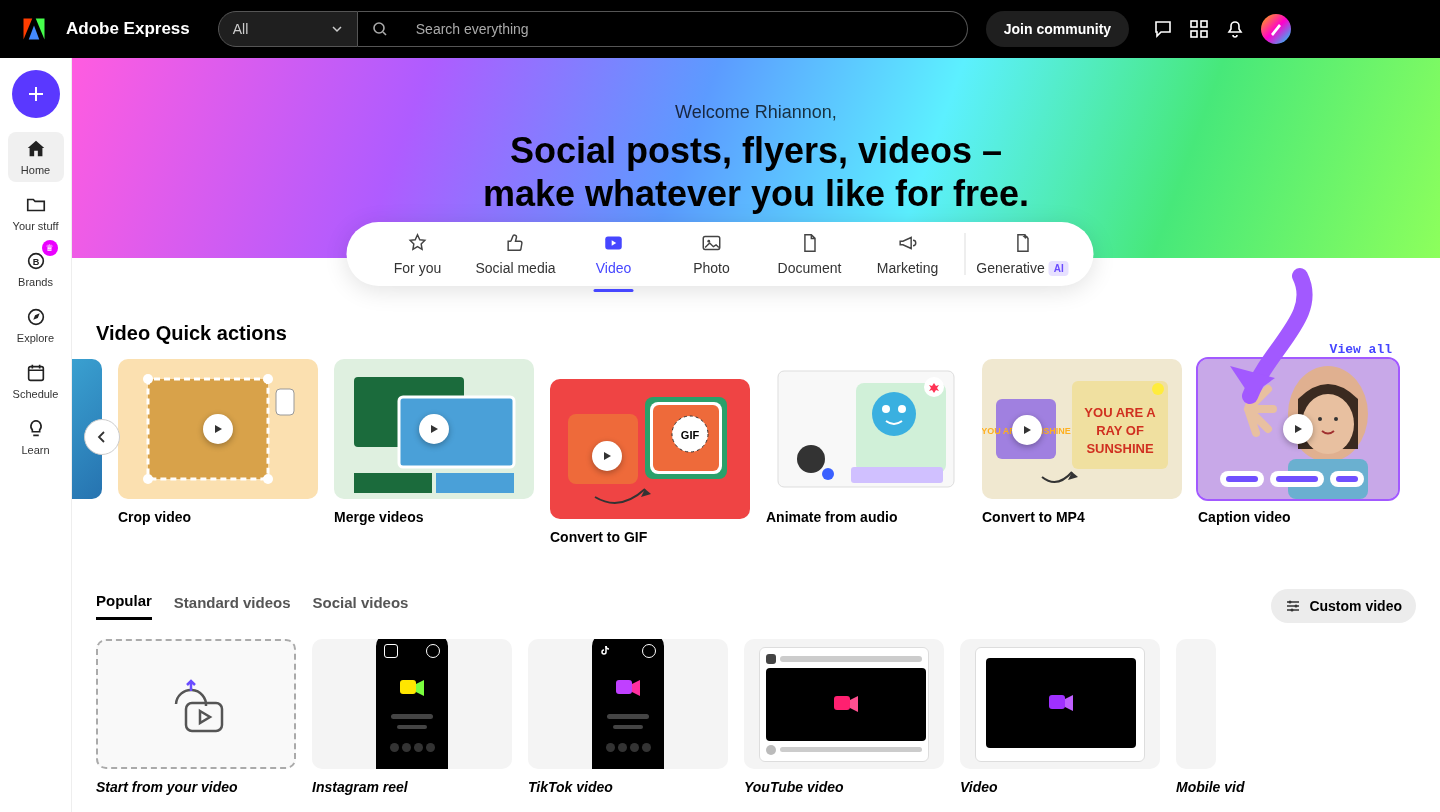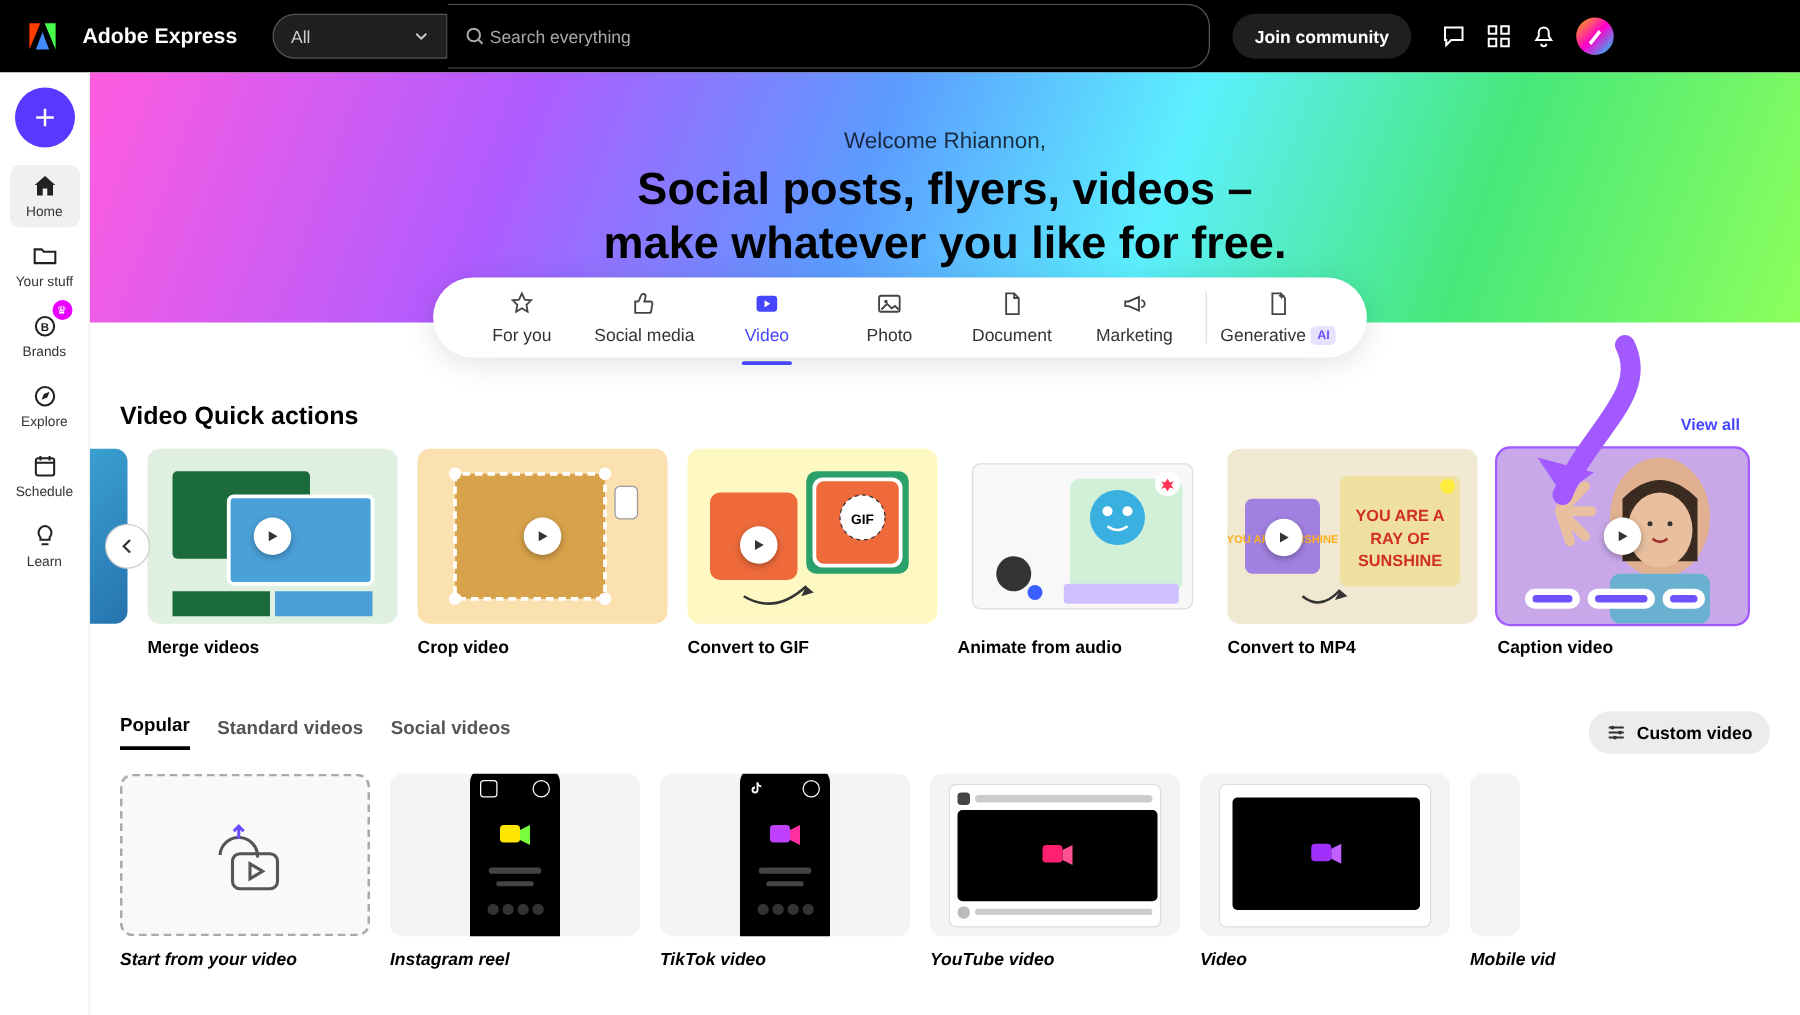--- a/index.html
+++ b/index.html
@@ -4,21 +4,21 @@
 <style>
 * { margin: 0; padding: 0; box-sizing: border-box; font-family: -apple-system, BlinkMacSystemFont, "Segoe UI", "Adobe Clean", sans-serif; }
 body { width: 1440px; height: 812px; background: #fff; overflow: hidden; }
 
 
 .header { height: 58px; background: #000; display: flex; align-items: center; padding: 0 20px; gap: 18px; }
 .logo { width: 28px; height: 28px; }
 .app-title { color: #fff; font-weight: 700; font-size: 17px; margin-right: 10px; }
 .search-group { display: flex; align-items: center; flex: 1; max-width: 750px; }
 .search-dropdown { background: #1f1f1f; border: 1px solid #555; border-radius: 18px 0 0 18px; height: 36px; width: 140px; display: flex; align-items: center; justify-content: space-between; padding: 0 14px; color: #ccc; font-size: 14px; }
-.search-box { flex: 1; background: #000; border: 1px solid #555; border-left: none; border-radius: 0 18px 18px 0; height: 52px; display: flex; align-items: center; padding: 0 14px; gap: 4px; }
+.search-box { flex: 1; background: #000; border: 1px solid #555; border-left: none; border-radius: 0 18px 18px 0; height: 36px; display: flex; align-items: center; padding: 0 14px; gap: 28px; }
 .search-box input { flex: 1; background: transparent; border: none; color: #fff; font-size: 14px; outline: none; }
 .search-box input::placeholder { color: #aaa; }
 .header-btn { background: #1f1f1f; border-radius: 20px; height: 36px; padding: 0 18px; display: flex; align-items: center; color: #fff; font-size: 14px; font-weight: 600; border:none; cursor:pointer; }
 .premium-btn { background: #1f1f1f; border-radius: 20px; height: 36px; padding: 0 18px; display: flex; align-items: center; gap: 8px; color: #fff; font-size: 14px; font-weight: 600; border: 1px solid #4b2aff; cursor:pointer;}
 .header-icons { display: flex; align-items: center; gap: 16px; margin-left: 6px; }
 .header-icon { width: 20px; height: 20px; color: #fff; cursor:pointer; }
 .avatar { width: 30px; height: 30px; border-radius: 50%; background: linear-gradient(135deg,#ffb300,#ff00cc,#00e0ff); display:flex; align-items:center; justify-content:center; cursor:pointer;}
 
 
 .sidebar { position: absolute; top: 58px; left: 0; width: 72px; height: calc(100% - 58px); background: #fff; border-right: 1px solid #eee; display: flex; flex-direction: column; align-items: center; padding-top: 12px; gap: 6px; z-index:5;}
@@ -246,46 +246,29 @@
 </div>
 
 <svg class="arrow-overlay" width="120" height="170" viewBox="0 0 120 170">
   <path d="M90 10 C 110 50, 60 80, 40 130" stroke="#a259ff" stroke-width="16" fill="none" stroke-linecap="round"></path>
   <path d="M40 130 L 20 100 L 65 112 Z" fill="#a259ff"></path>
 </svg>
 
 <div class="main">
   <div style="position:relative;">
     <div class="section-title">Video Quick actions</div>
-    <div class="view-all" style="top:10px;">View all</div>
+    <div class="view-all" style="top:20px;font-family:Liberation Mono, monospace;">View all</div>
   </div>
 
   <div class="qa-row">
     <div class="peek-card"></div>
     <div class="nav-btn">
       <svg width="14" height="14" viewBox="0 0 14 14">
           <path d="M9 2 4 7l5 5" stroke="#333" stroke-width="1.8" fill="none"></path>
         </svg>
-    </div>
-
-    <div class="qa-card">
-      <div class="qa-thumb" style="background:#dff0e0;">
-        <svg width="200" height="140" viewBox="0 0 200 140">
-          <rect x="20" y="18" width="110" height="70" rx="4" fill="#1b6b3c"></rect>
-          <rect x="65" y="38" width="115" height="70" rx="4" fill="#4aa0d8" stroke="#fff" stroke-width="3"></rect>
-          <rect x="20" y="114" width="78" height="20" fill="#1b6b3c"></rect>
-          <rect x="102" y="114" width="78" height="20" fill="#4aa0d8"></rect>
-        </svg>
-        <div class="play-circle">
-            <svg width="10" height="10" viewBox="0 0 10 10">
-              <path d="M2 1l7 4-7 4z" fill="#333"></path>
-            </svg>
-          </div>
-      </div>
-      <div class="qa-label">Merge videos</div>
     </div>
 
     <div class="qa-card">
       <div class="qa-thumb" style="background:#fbe0b0;">
         <svg width="200" height="140" viewBox="0 0 200 140">
           <rect x="30" y="20" width="120" height="100" rx="6" fill="#d8a24a"></rect>
           <rect x="30" y="20" width="120" height="100" rx="6" fill="none" stroke="#fff" stroke-width="3" stroke-dasharray="6 4"></rect>
           <circle cx="30" cy="20" r="5" fill="#fff"></circle>
             <circle cx="150" cy="20" r="5" fill="#fff"></circle>
             <circle cx="30" cy="120" r="5" fill="#fff"></circle>
@@ -295,21 +278,38 @@
         <div class="play-circle">
             <svg width="10" height="10" viewBox="0 0 10 10">
               <path d="M2 1l7 4-7 4z" fill="#333"></path>
             </svg>
           </div>
       </div>
       <div class="qa-label">Crop video</div>
     </div>
 
     <div class="qa-card">
-      <div class="qa-thumb" style="background:#fef9c3;">
+      <div class="qa-thumb" style="background:#dff0e0;">
+        <svg width="200" height="140" viewBox="0 0 200 140">
+          <rect x="20" y="18" width="110" height="70" rx="4" fill="#1b6b3c"></rect>
+          <rect x="65" y="38" width="115" height="70" rx="4" fill="#4aa0d8" stroke="#fff" stroke-width="3"></rect>
+          <rect x="20" y="114" width="78" height="20" fill="#1b6b3c"></rect>
+          <rect x="102" y="114" width="78" height="20" fill="#4aa0d8"></rect>
+        </svg>
+        <div class="play-circle">
+            <svg width="10" height="10" viewBox="0 0 10 10">
+              <path d="M2 1l7 4-7 4z" fill="#333"></path>
+            </svg>
+          </div>
+      </div>
+      <div class="qa-label">Merge videos</div>
+    </div>
+
+    <div class="qa-card">
+      <div class="qa-thumb" style="background:#ef4444;margin-top:20px;">
         <svg width="200" height="140" viewBox="0 0 200 140">
           <rect x="18" y="35" width="70" height="70" rx="8" fill="#ee6a3a"></rect>
           <rect x="95" y="18" width="82" height="82" rx="8" fill="#2aa06a"></rect>
           <rect x="100" y="23" width="72" height="72" rx="8" fill="#fff"></rect>
           <rect x="103" y="26" width="66" height="66" rx="6" fill="#ee6a3a"></rect>
           <circle cx="140" cy="55" r="18" fill="#fff" stroke="#333" stroke-dasharray="3 3"></circle>
           <text x="140" y="60" font-size="11" font-weight="700" text-anchor="middle">GIF</text>
           <path d="M45 118 q 25 15 50 -8" stroke="#333" stroke-width="2" fill="none"></path>
             <path d="M95 110l-4 8 10-3z" fill="#333"></path>
         </svg>

